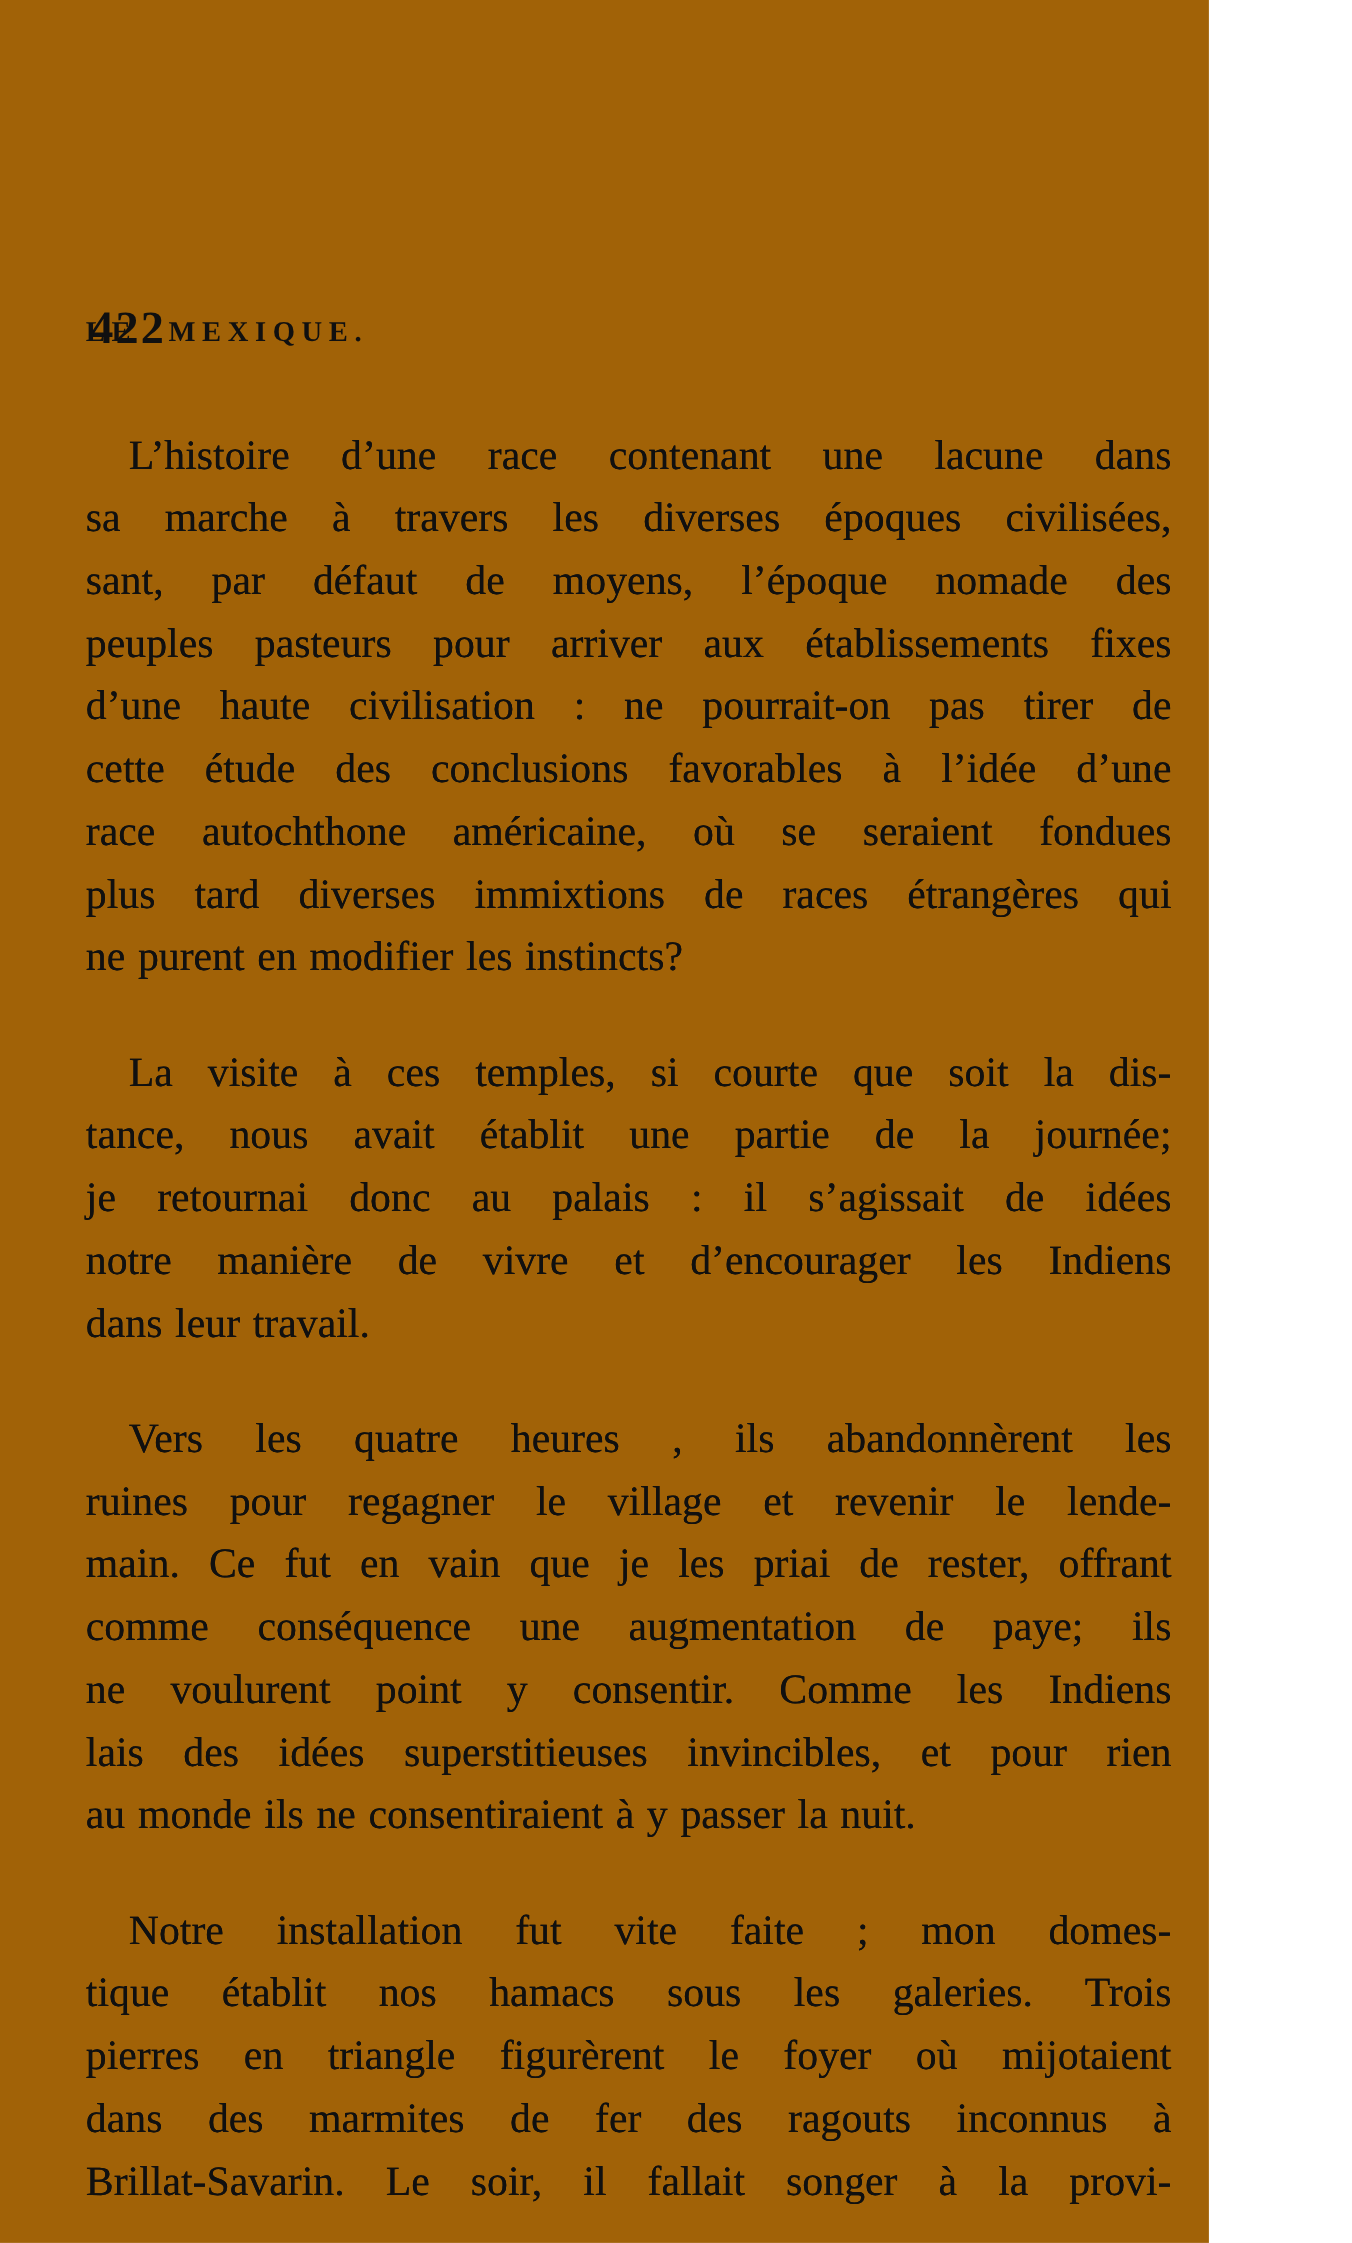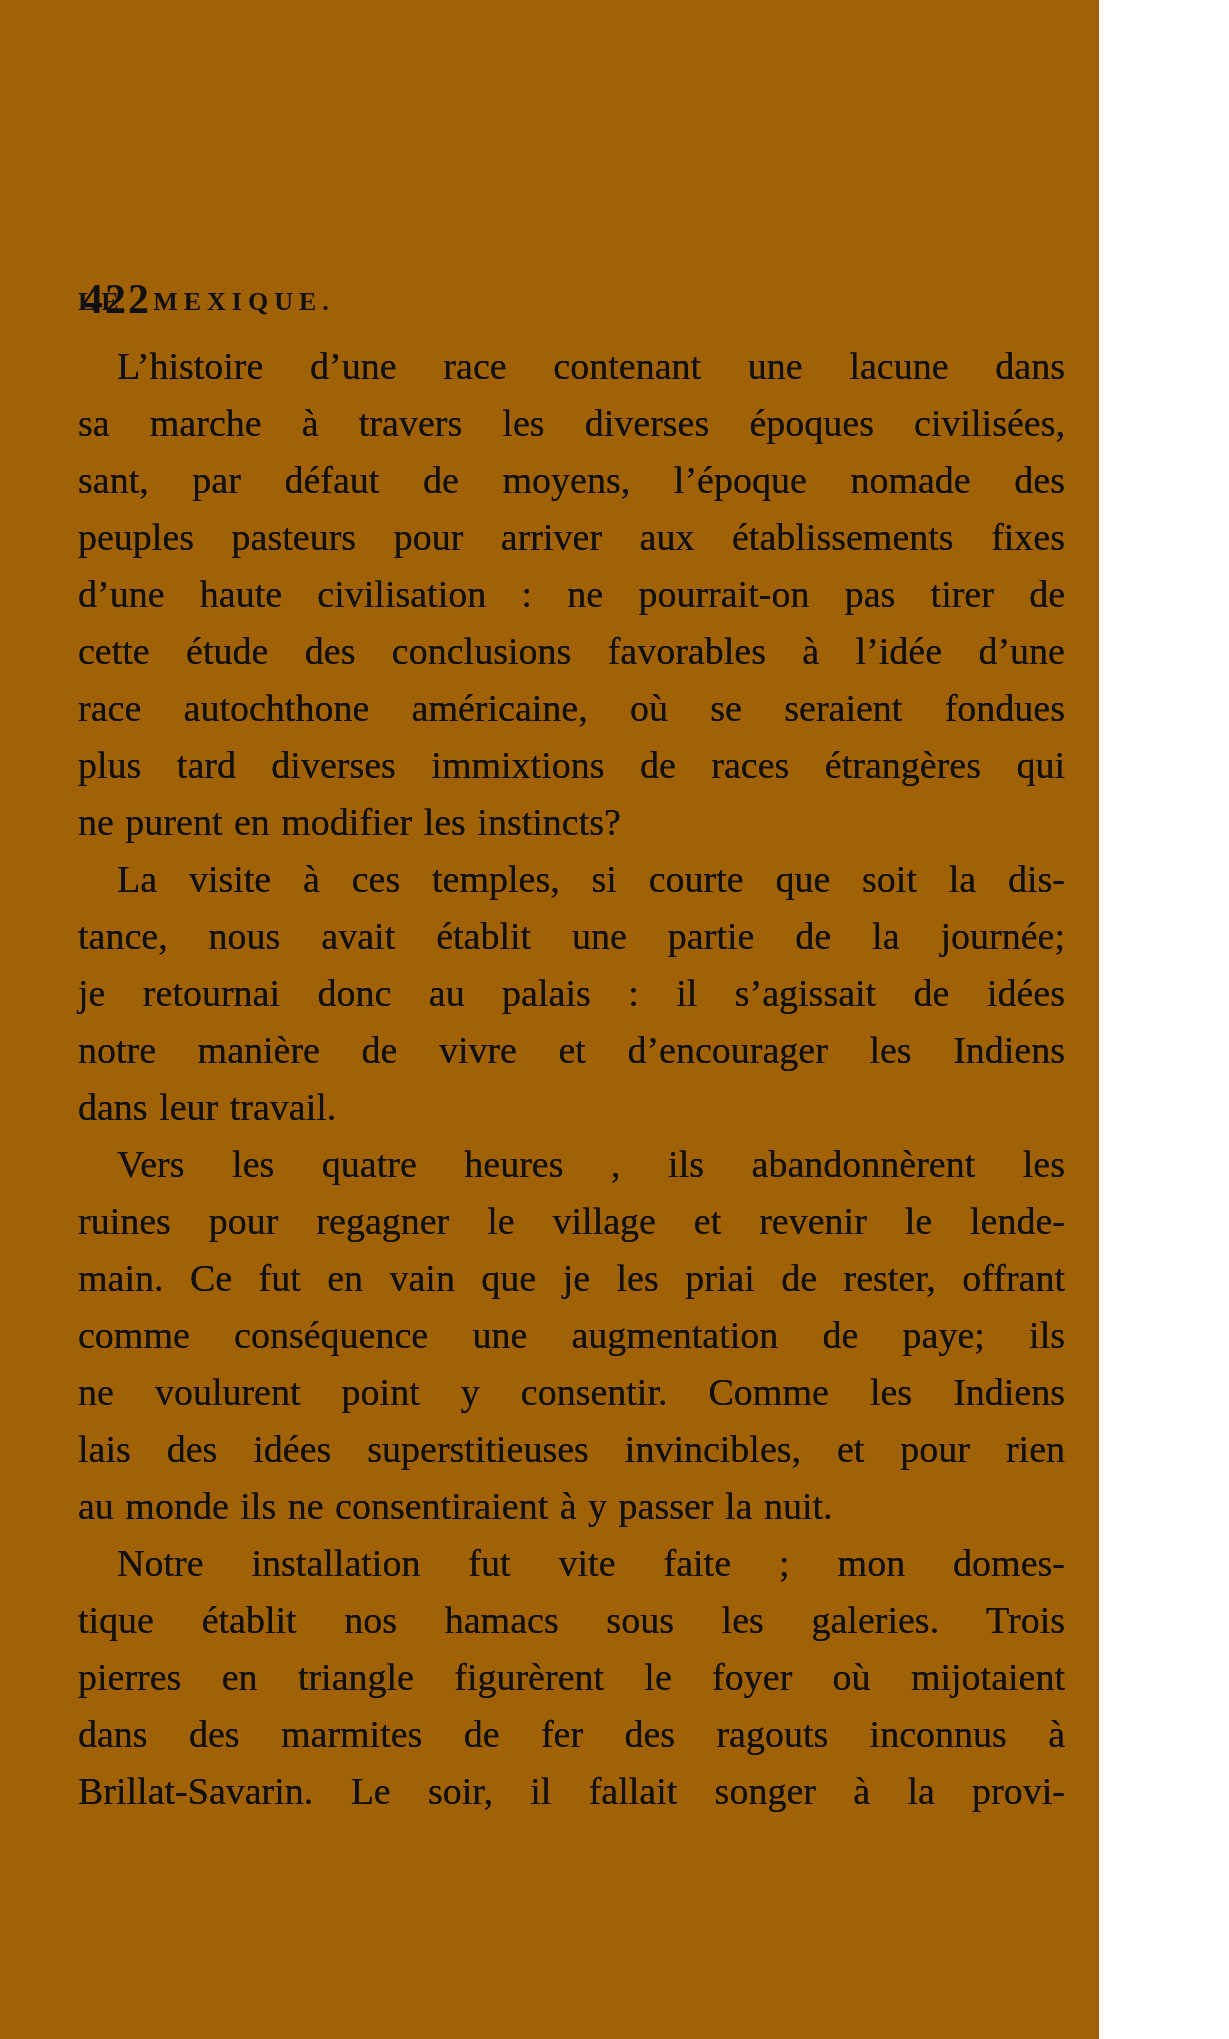--- a/index.html
+++ b/index.html
@@ -56,20 +56,21 @@
   .paragraph {
     margin: 0;
   }
   .line {
     text-align: justify;
     text-align-last: justify;
     white-space: normal;
   }
   .line.indent {
     text-indent: 39px;
+    margin-top: 48px;
   }
   .line.short-last {
     text-align-last: left;
   }
 </style>
 </head>
 <body>
 
 <div class="page">
   <div class="header">

